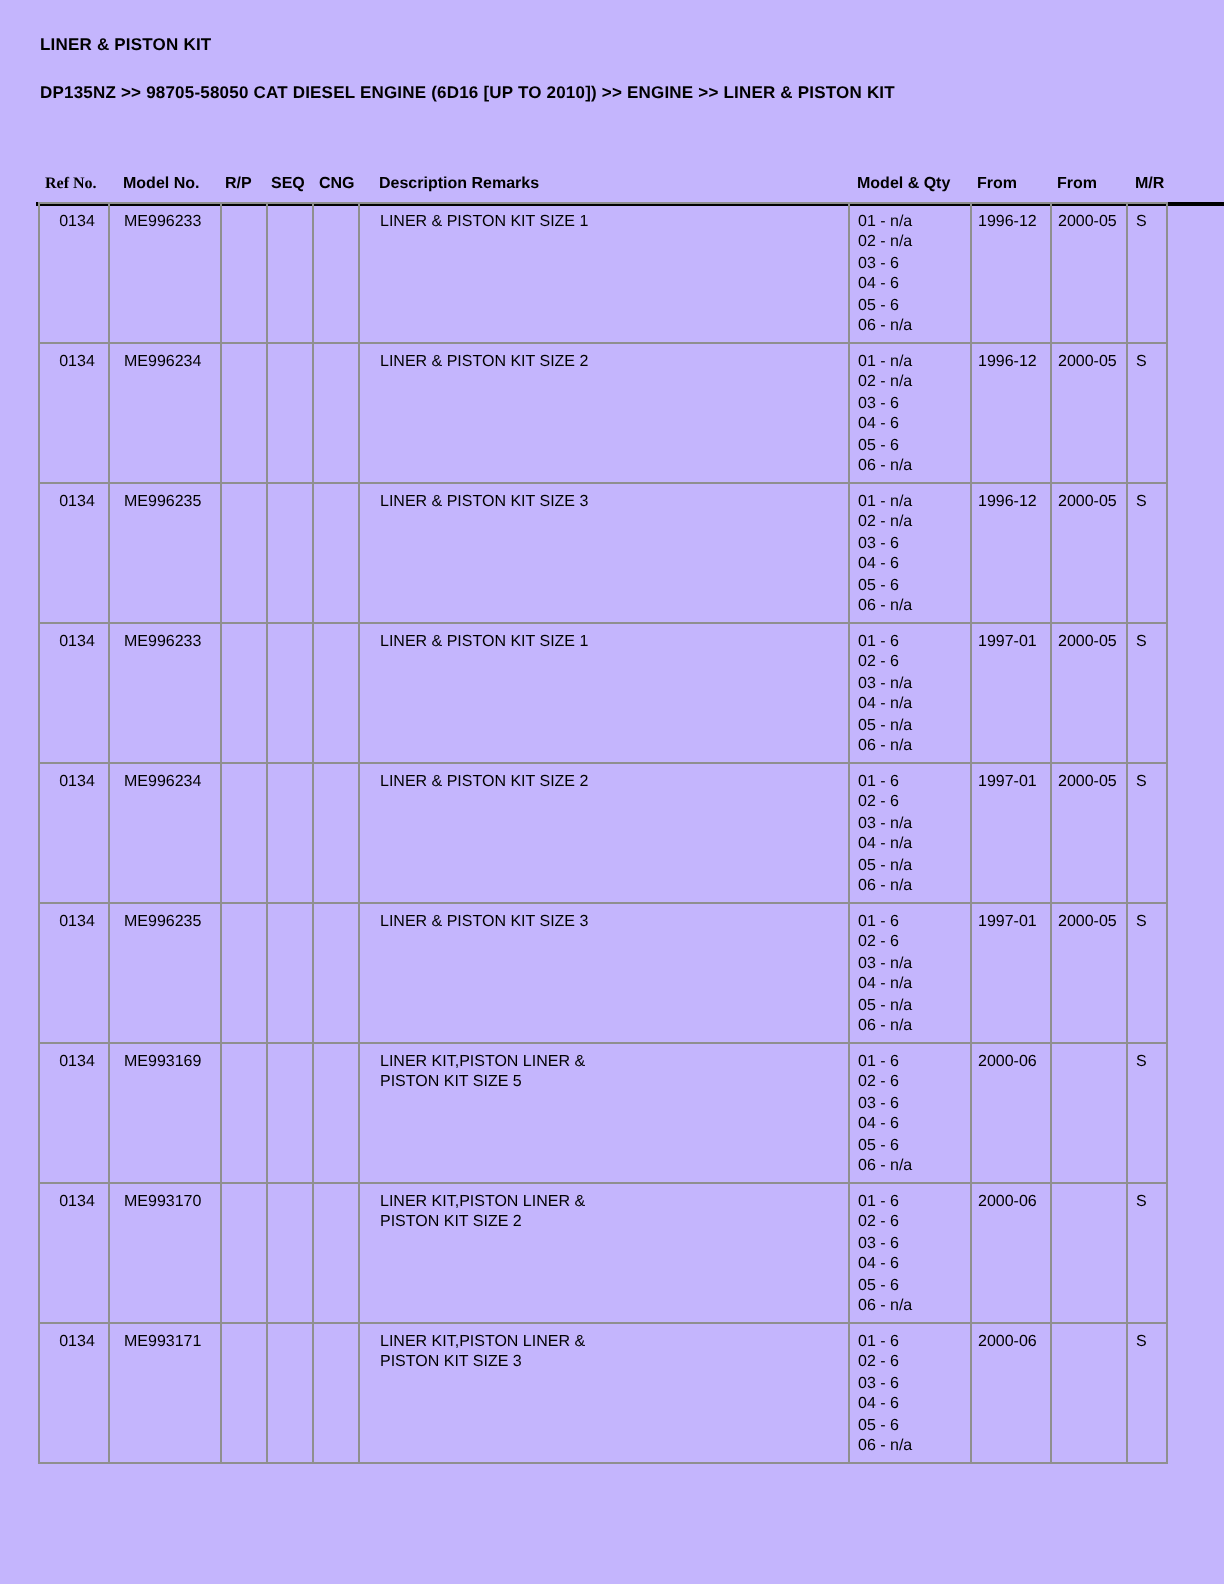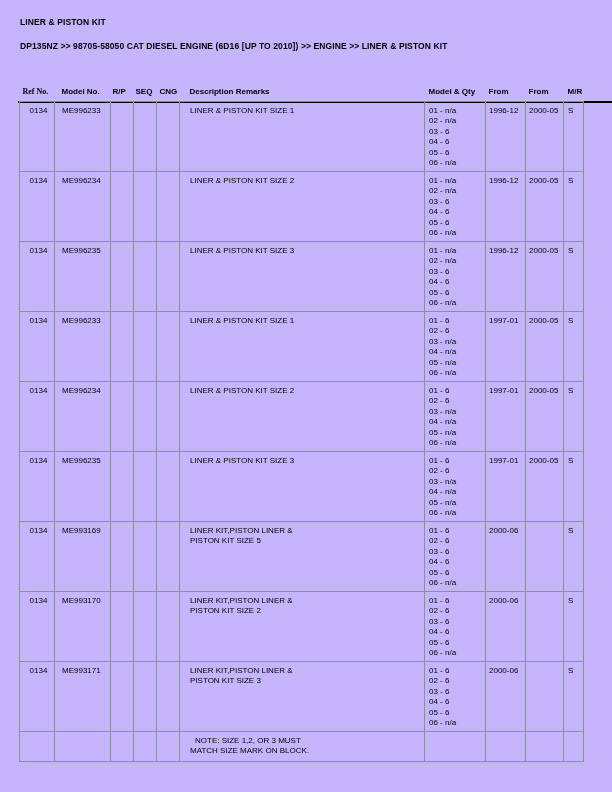--- a/index.html
+++ b/index.html
@@ -495,31 +495,16 @@
     <td class="c-from">
             <div class="cell-line">2000-06</div>
           </td>
     <td class="c-upto">
             <div class="cell-line"></div>
           </td>
     <td class="c-mr">
             <div class="cell-line">S</div>
           </td>
   </tr>
-        <tr class="note-row" id="note-row">
-        <td class="c-ref"></td>
-        <td class="c-part"></td>
-        <td class="c-rp"></td>
-        <td class="c-seq"></td>
-        <td class="c-cng"></td>
-        <td class="c-desc">
-          <div class="cell-line note-line-first">NOTE: SIZE 1,2, OR 3 MUST</div>
-          <div class="cell-line">MATCH SIZE MARK ON BLOCK.</div>
-        </td>
-        <td class="c-model"></td>
-        <td class="c-from"></td>
-        <td class="c-upto"></td>
-        <td class="c-mr"></td>
-      </tr>
     </tbody>
   </table>
 
 </div>
 
 </body></html>

